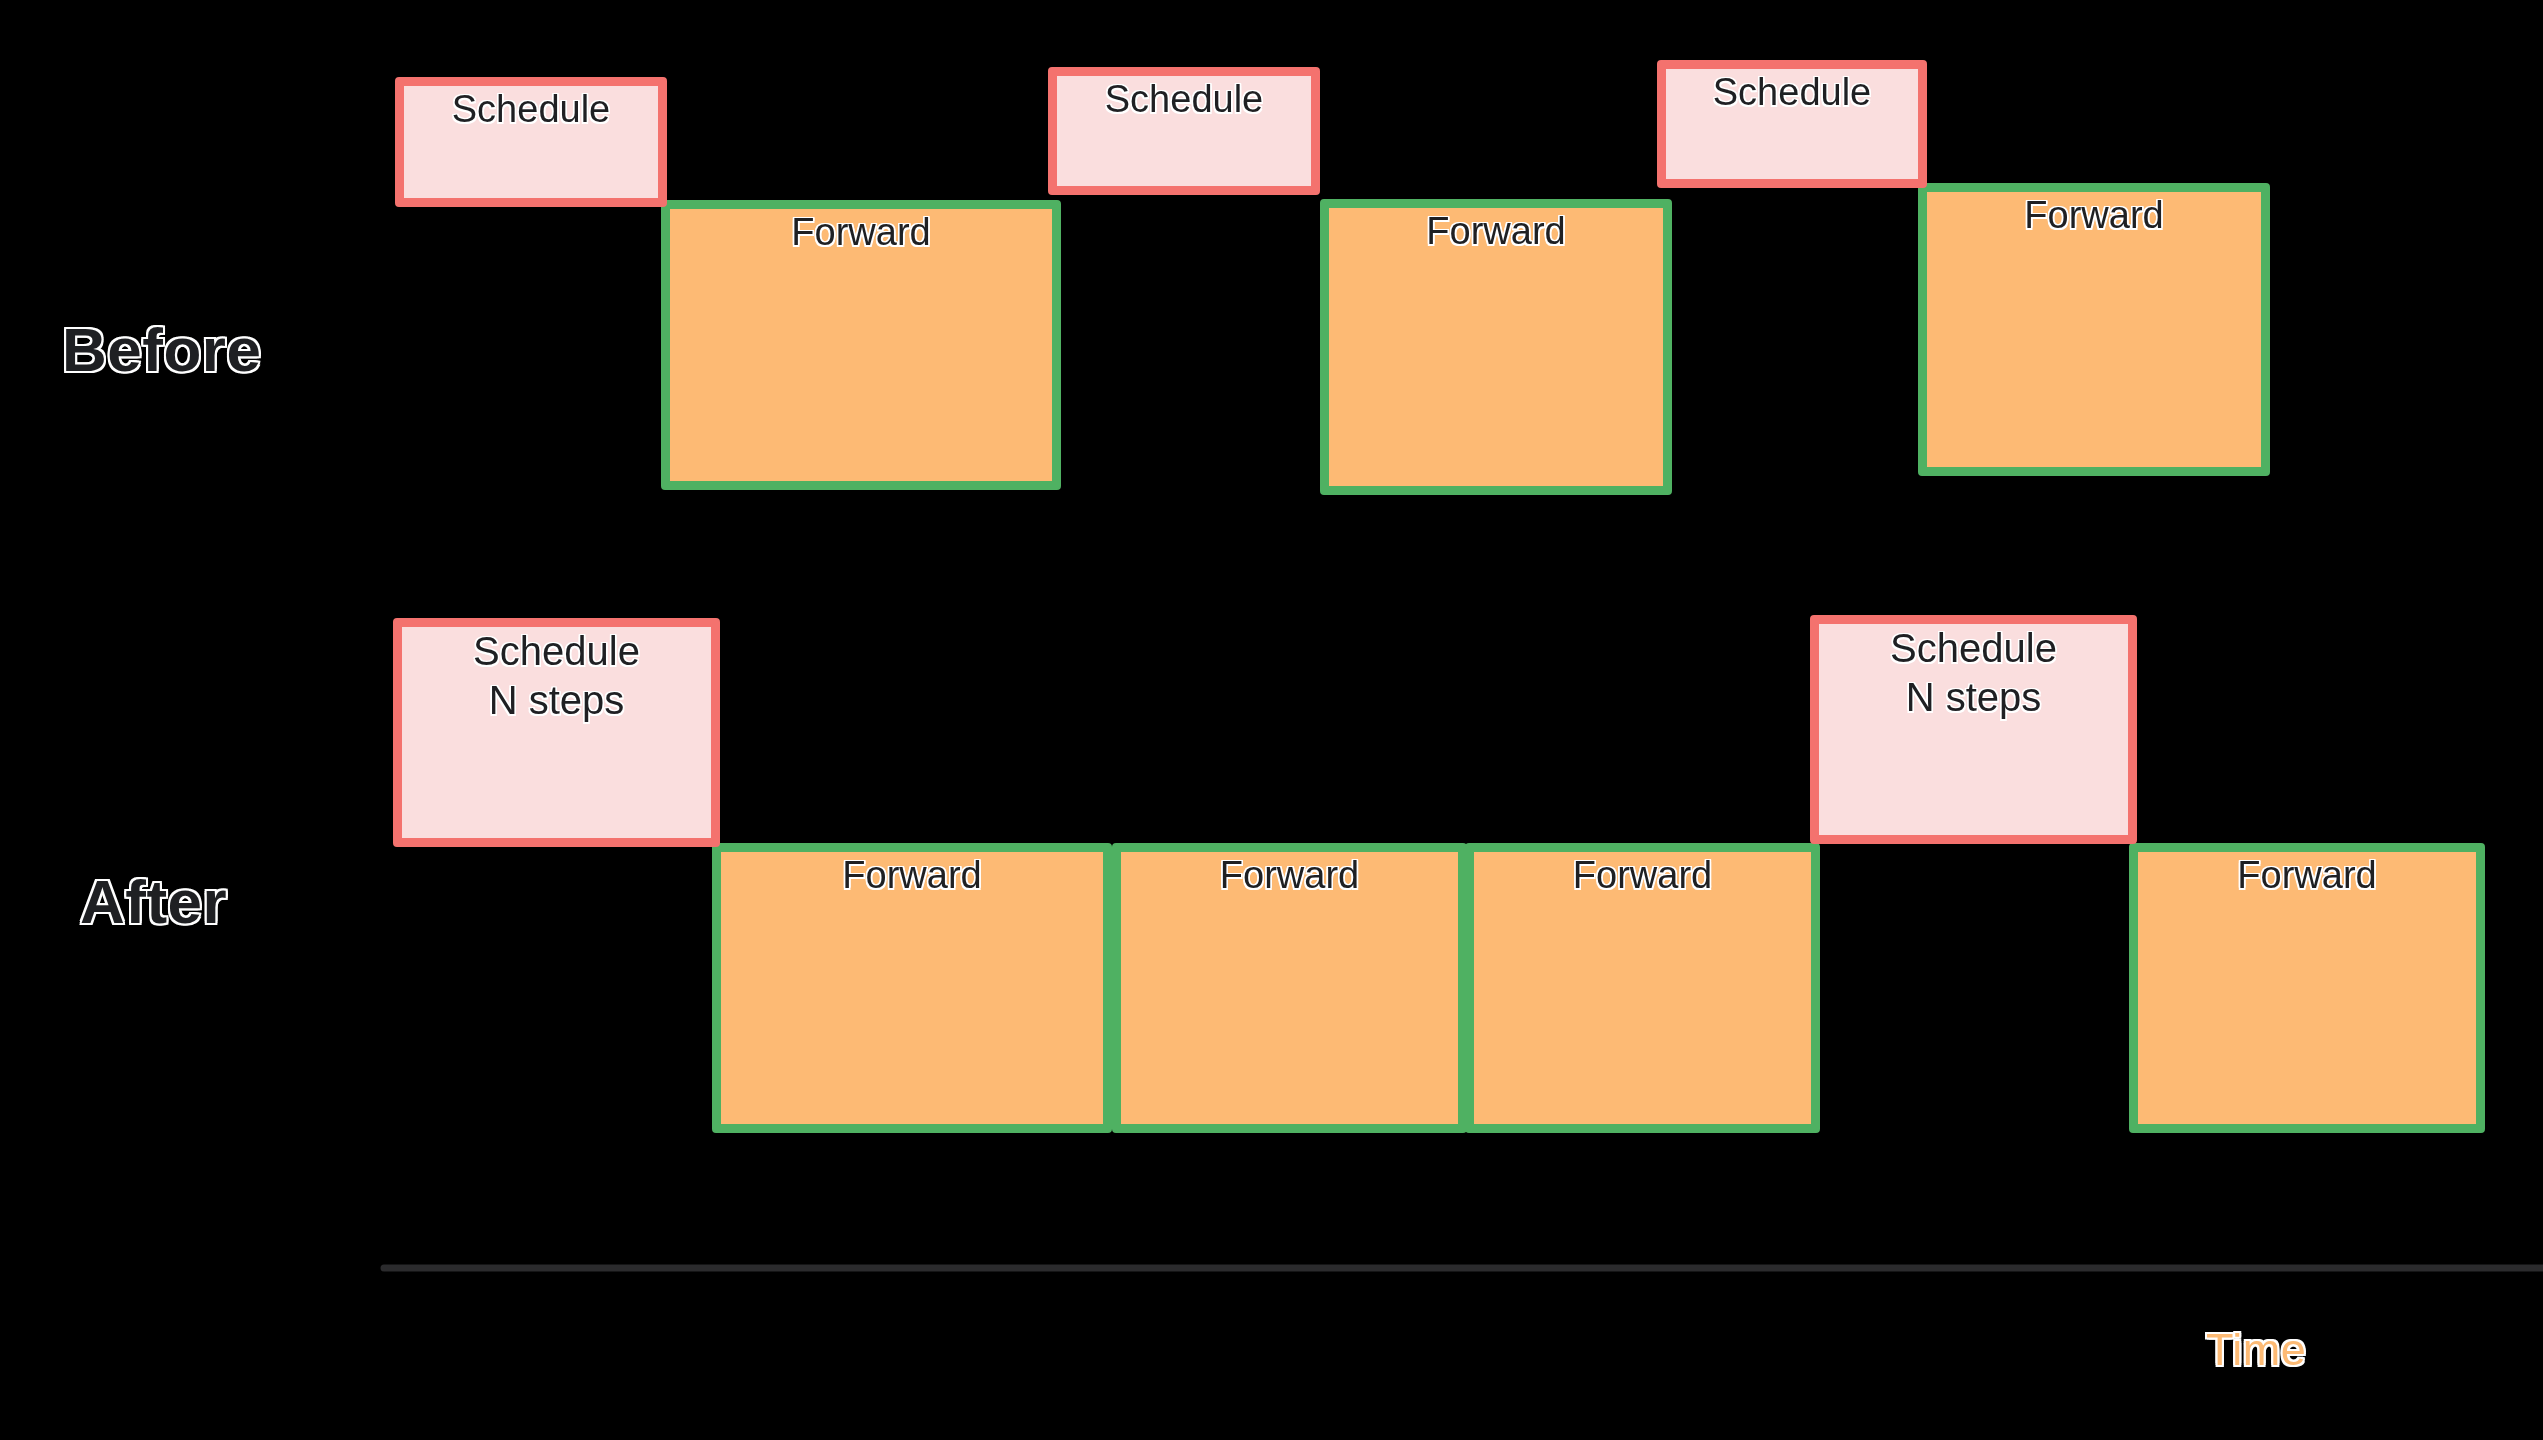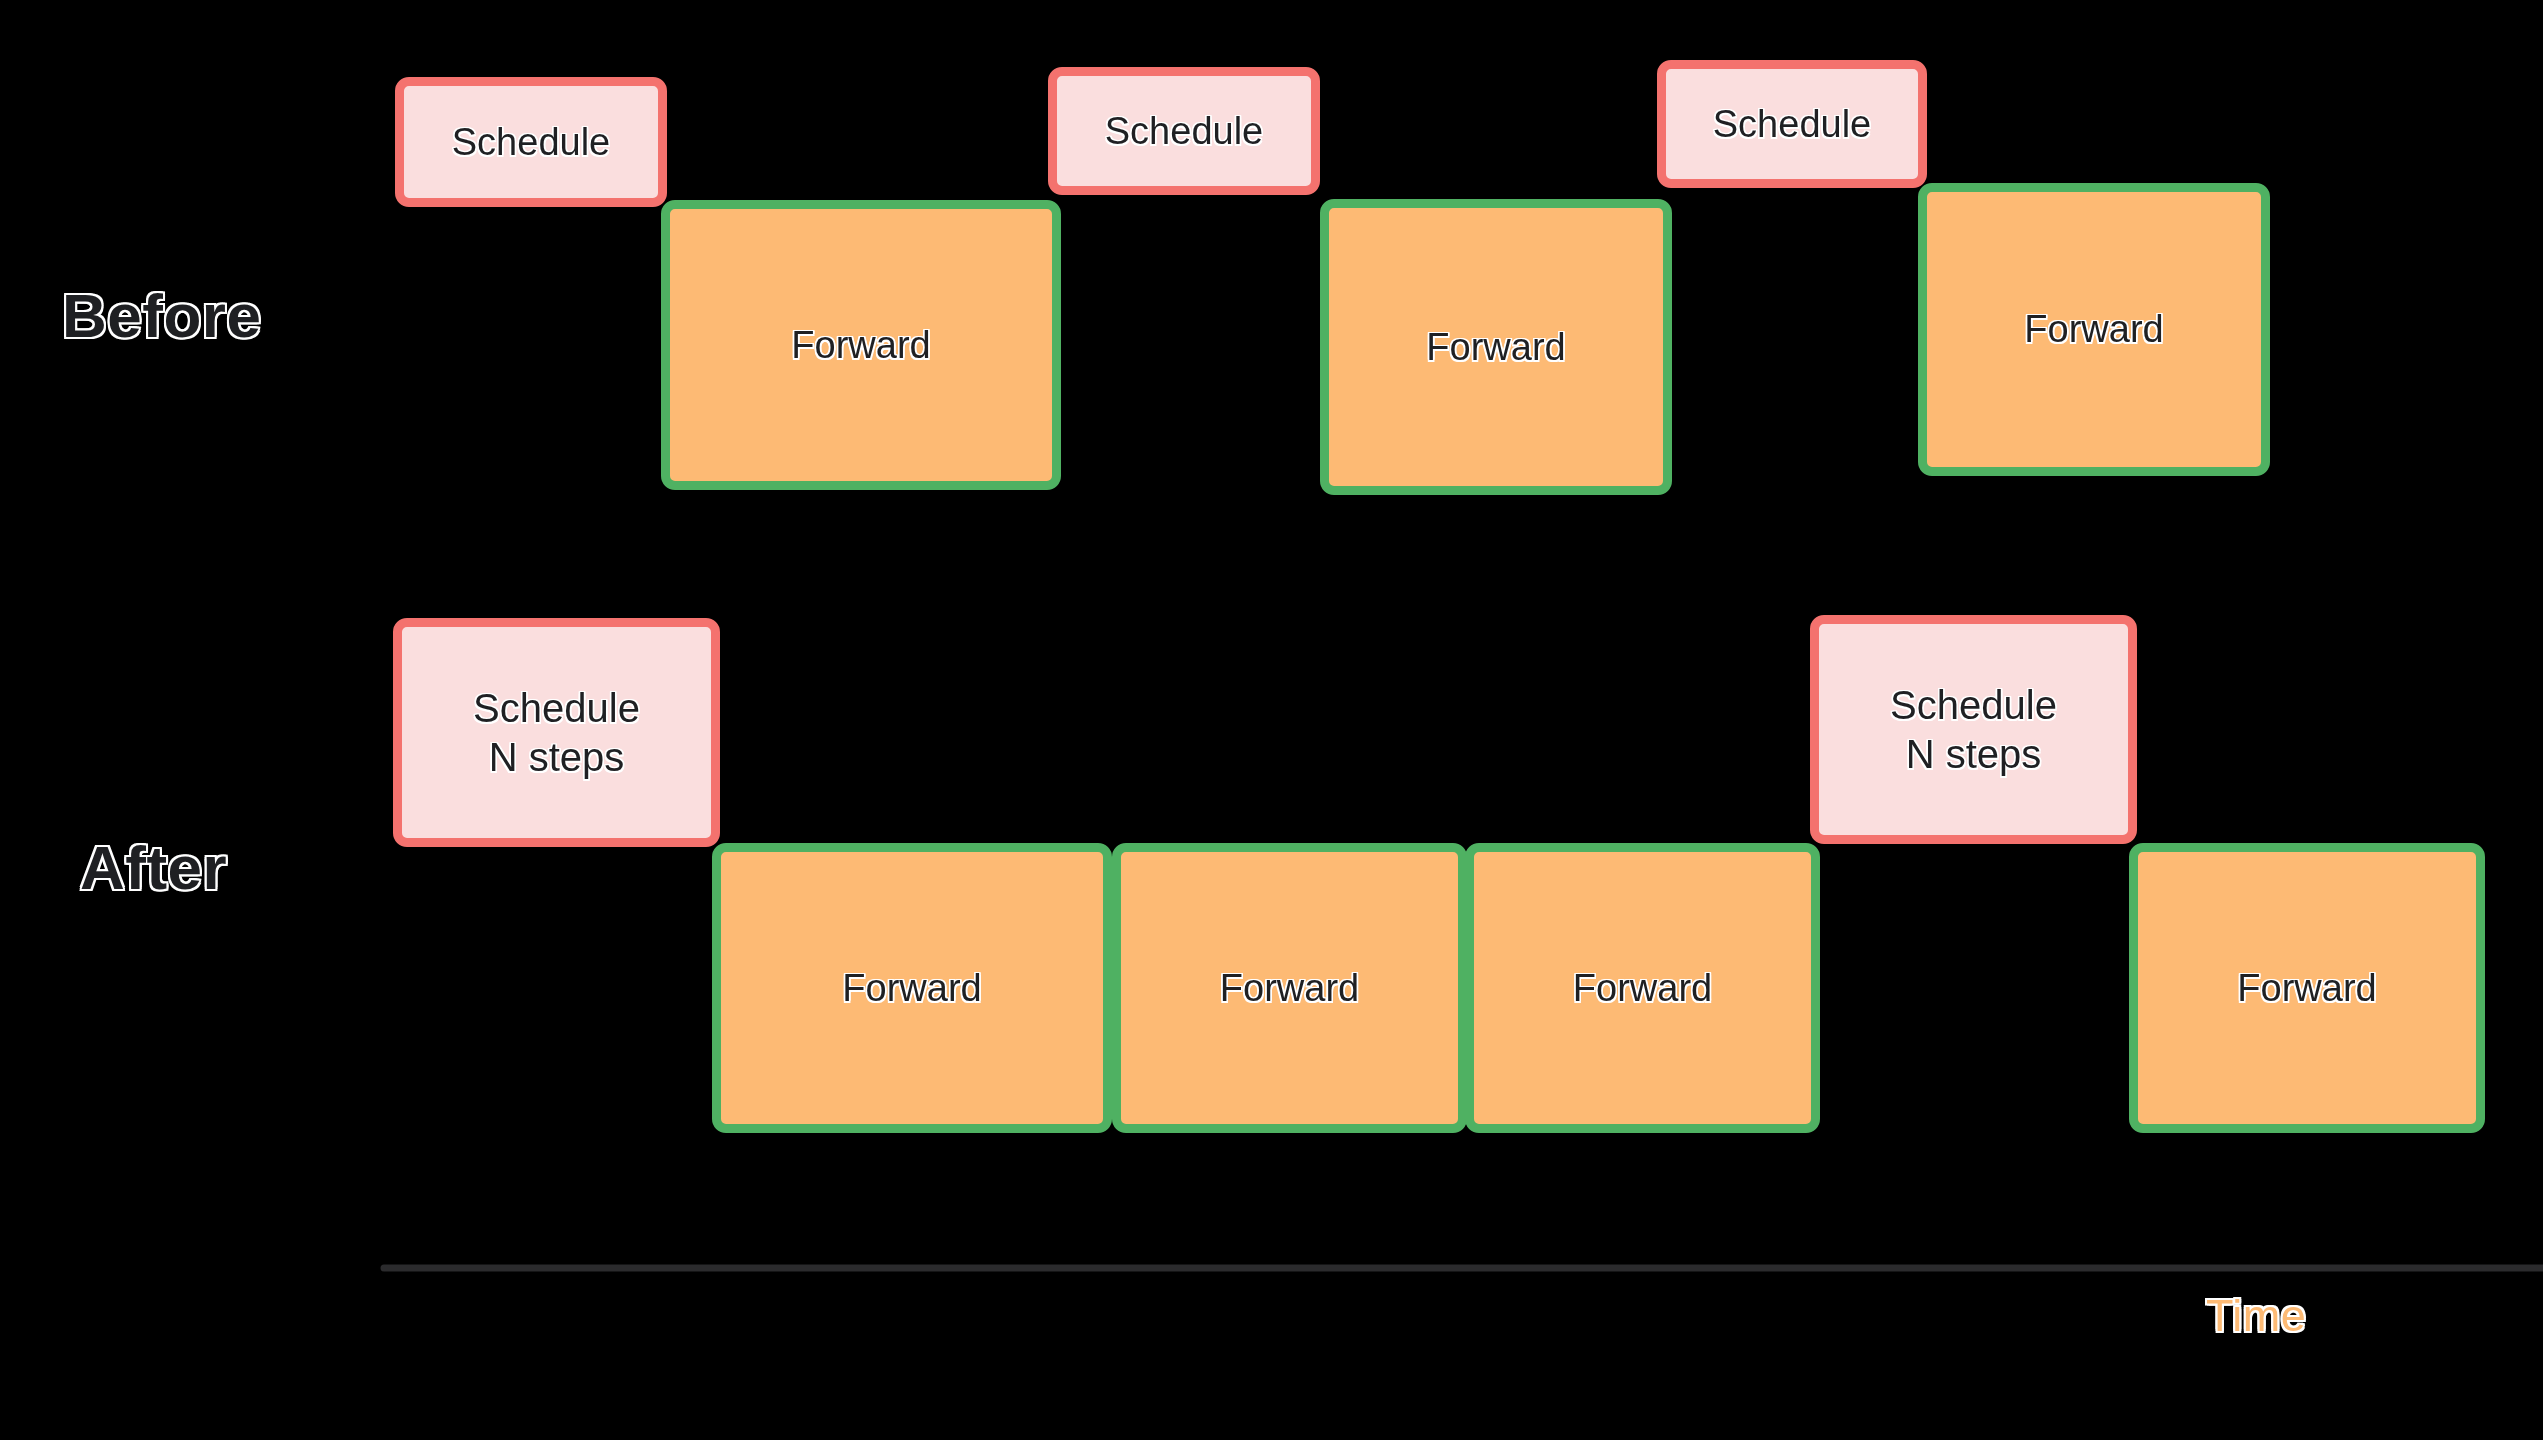--- a/index.html
+++ b/index.html
@@ -27,33 +27,34 @@
     color: #1f2023;
     letter-spacing: 0.5px;
     white-space: nowrap;
     -webkit-text-stroke: 3px #ffffff;
     paint-order: stroke fill;
     text-shadow:
        2px  0 #ffffff, -2px  0 #ffffff,
        0  2px #ffffff,  0 -2px #ffffff,
        2px  2px #ffffff, -2px  2px #ffffff,
        2px -2px #ffffff, -2px -2px #ffffff;
+    margin-top: 34px;
   }
   #label-before { left: 62px; top: 280px; }
   #label-after  { left: 80px; top: 832px; }
 
   
   .box {
     position: absolute;
     box-sizing: border-box;
     display: flex;
-    align-items: center;
+    align-items: flex-start;
     justify-content: center;
     text-align: center;
-    border-radius: 14px;
+    border-radius: 4px;
     border-style: solid;
     border-width: 9px;
   }
   .box .box-text {
     font-size: 38px;
     font-weight: 400;
     line-height: 1.22;
     color: #1f2023;
     white-space: pre-line;
     text-shadow:

